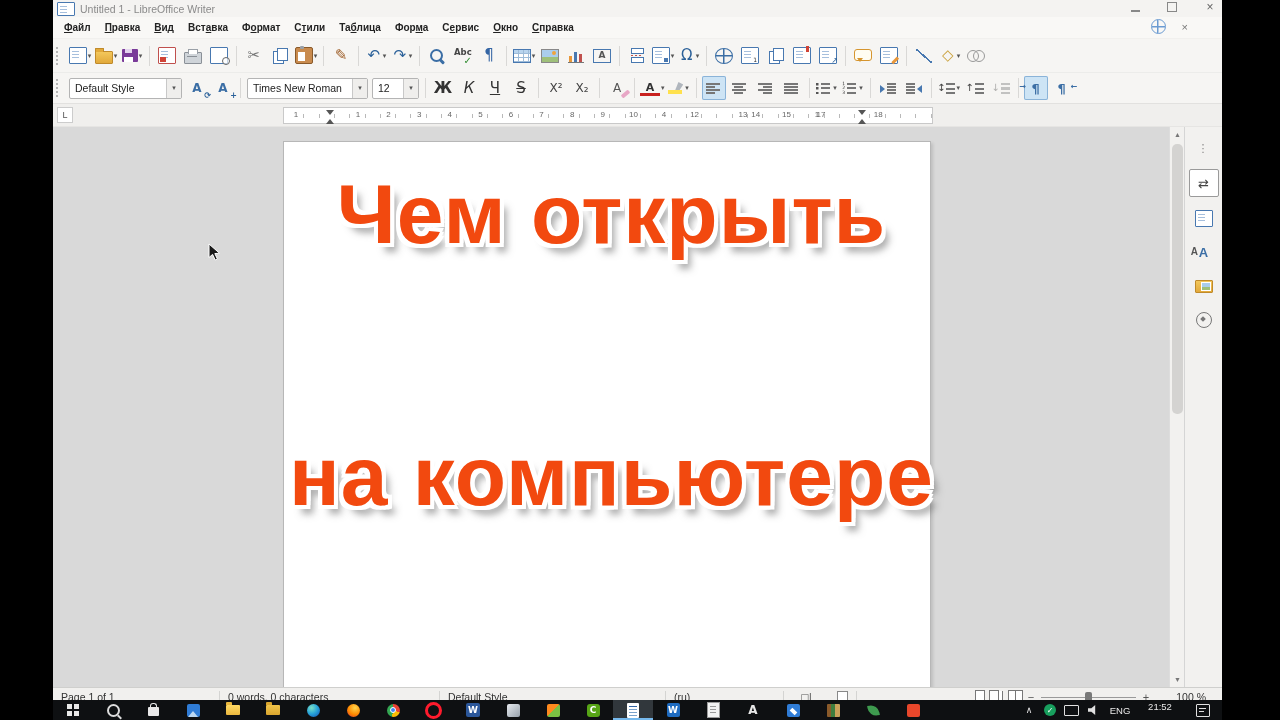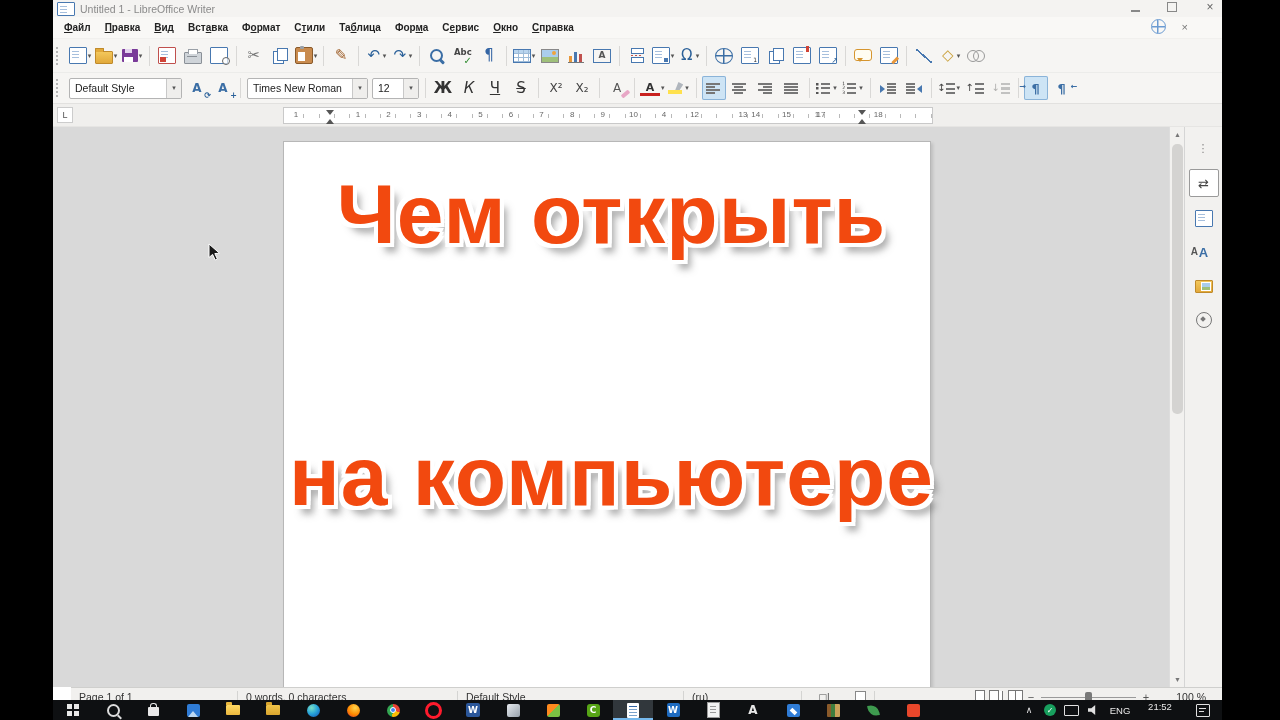--- a/index.html
+++ b/index.html
@@ -168,21 +168,21 @@
   .sb-dots{color:#888;font-size:11px;font-family:"DejaVu Sans",sans-serif;letter-spacing:1px;}
   .sb-props{font-size:13px;color:#444;font-family:"DejaVu Sans",sans-serif;}
   .sb-styles{position:relative;font-weight:bold;font-size:13px;color:#3b6ea5;}
   .sb-styles::before{content:"A";position:absolute;left:-8px;top:1px;font-size:10px;color:#555;}
   .sb-gallery{width:16px;height:11px;background:linear-gradient(#f3c75b,#e2a93a);border:1px solid #c08a2a;border-radius:1px;position:relative;}
   .sb-gallery::after{content:"";position:absolute;right:1px;top:1px;width:8px;height:7px;background:linear-gradient(180deg,#aacdec 60%,#9fc07a 60%);border:1px solid #fff;}
   .sb-nav{width:14px;height:14px;border:1.5px solid #777;border-radius:50%;position:relative;}
   .sb-nav::after{content:"";position:absolute;left:4px;top:4px;width:4px;height:4px;background:#777;transform:rotate(45deg);}
 
   
-  .statusbar{height:18px;background:#f1f0ee;border-top:1px solid #cfcfcd;display:flex;align-items:center;font-size:10.5px;color:#333;margin-left:18px;}
+  .statusbar{height:18px;background:#f1f0ee;border-top:1px solid #cfcfcd;display:flex;align-items:center;font-size:10.5px;color:#333;}
   .scell{padding-left:8px;white-space:nowrap;overflow:hidden;}
   .ssep{width:1px;height:12px;background:#d4d4d2;}
   .st-ic{font-size:9px;color:#555;display:flex;align-items:center;justify-content:center;font-family:"DejaVu Sans",sans-serif;}
   .sdoc{width:9px;height:11px;background:#fff;border:1px solid #888;}
   .pv{width:8px;height:10px;border:1px solid #777;background:#fff;margin:0 2px;display:inline-block;}
   .pv2{box-shadow:4px 0 0 -1px #fff,5px 0 0 -1px #777;margin-right:7px;}
   .pv3{width:13px;background:linear-gradient(#777,#777) 50% 0/1px 100% no-repeat,#fff;}
   .zslider{position:relative;width:95px;height:14px;margin:0 4px;}
   .zslider::before{content:"";position:absolute;left:0;right:0;top:6.5px;height:1.5px;background:#9a9a9a;}
   .zslider::after{content:"";position:absolute;left:47px;top:3px;width:1.5px;height:8px;background:#9a9a9a;}

